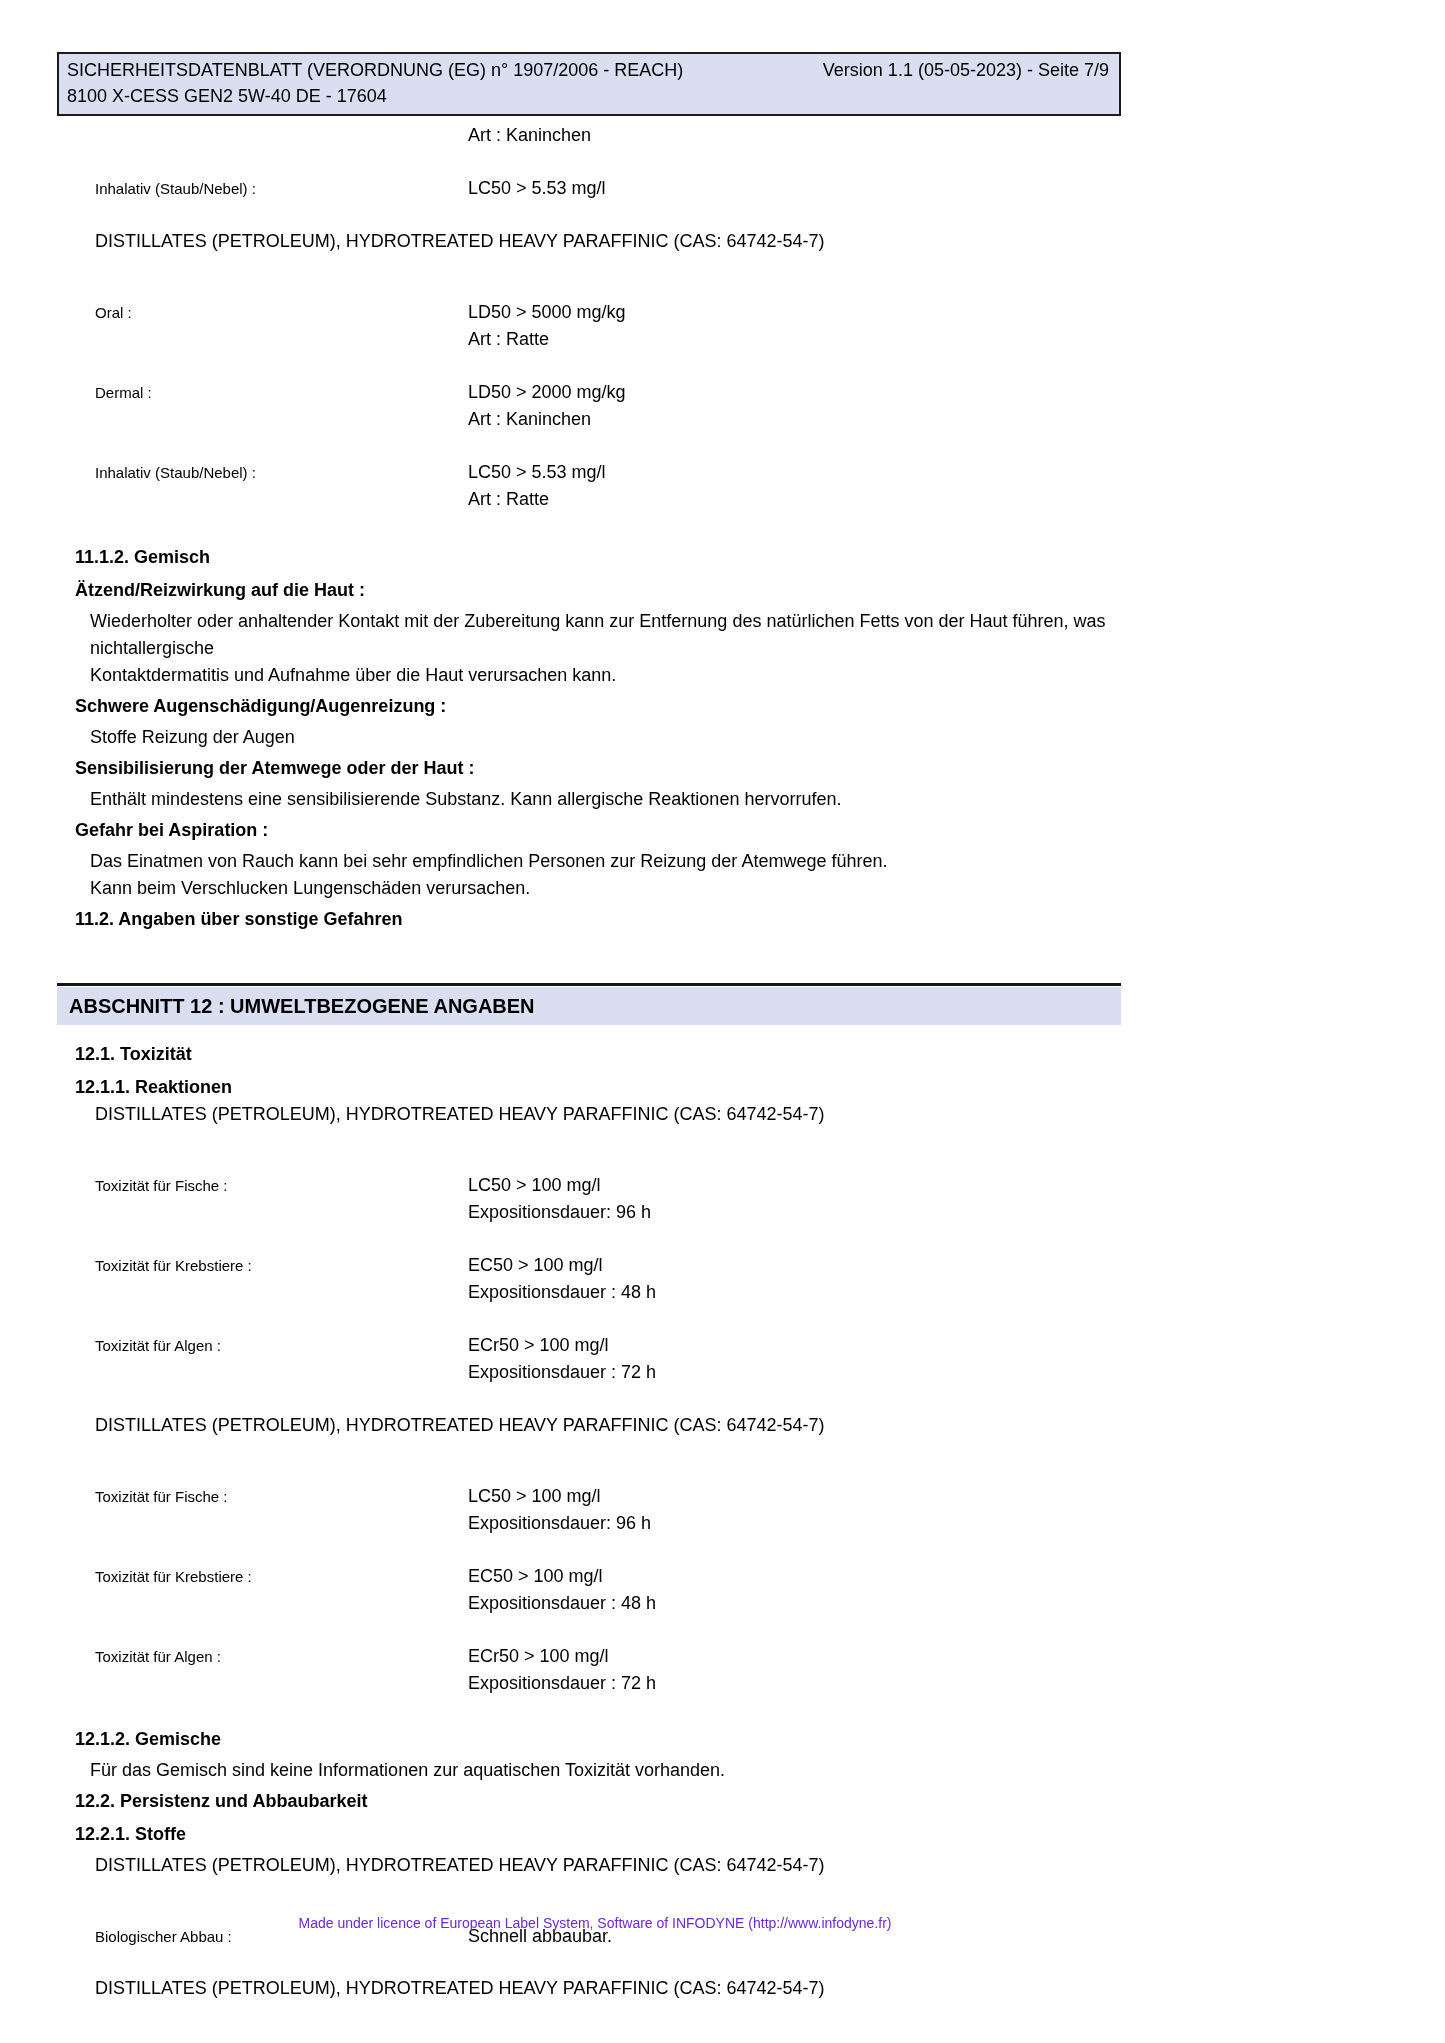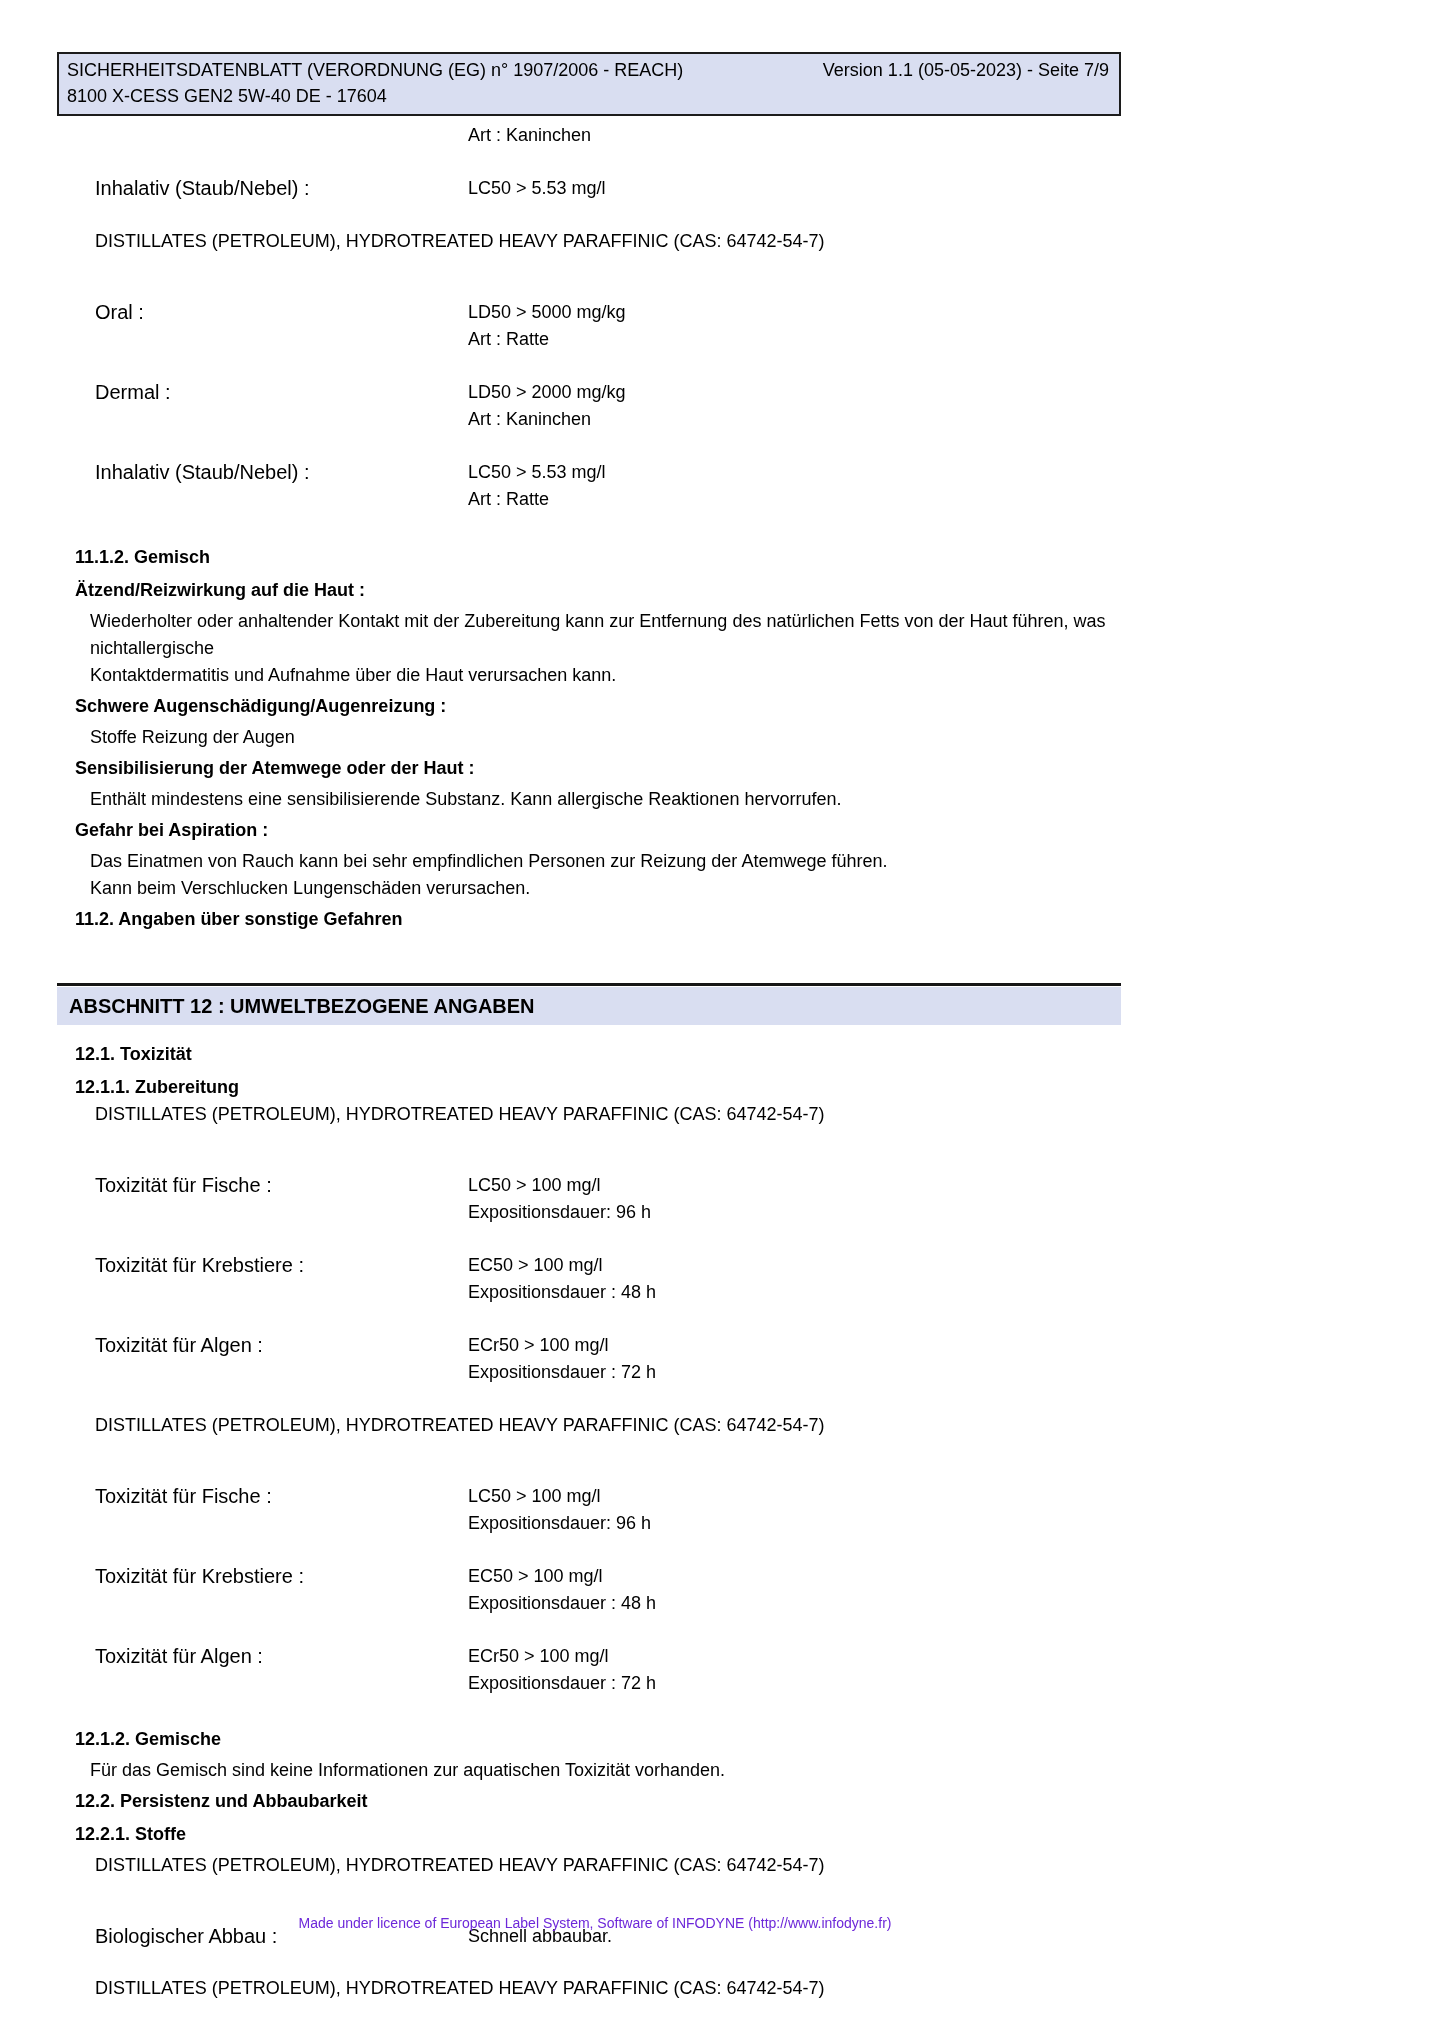--- a/index.html
+++ b/index.html
@@ -23,21 +23,21 @@
     background: #d9def1;
     padding: 3px 10px 5px 8px;
     font-size: 18px;
   }
   .header-top { display: flex; justify-content: space-between; line-height: 26px; }
   .header-product { line-height: 26px; }
 
   
   .line { line-height: 27px; font-size: 18px; }
   .kv { margin-left: 95px; display: grid; grid-template-columns: 373px 1fr; margin-top: 44px; }
-  .kv .label { line-height: 27px; font-size: 20px; }
+  .kv .label { line-height: 27px; font-size: 15px; }
   .kv .values div { line-height: 27px; font-size: 18px; }
   .substance { margin-left: 95px; }
   .bhead { margin-left: 75px; font-weight: bold; }
   .para { margin-left: 90px; }
 
   
   .banner-wrap { margin: 50px 69px 0 57px; border-top: 3px solid #161616; }
   .banner {
     margin-top: 1px;
     background: #d9def1;
@@ -136,21 +136,21 @@
   <div class="line para g4">Das Einatmen von Rauch kann bei sehr empfindlichen Personen zur Reizung der Atemwege führen.</div>
   <div class="line para">Kann beim Verschlucken Lungenschäden verursachen.</div>
 
   <div class="line bhead g4">11.2. Angaben über sonstige Gefahren</div>
 
   <div class="banner-wrap">
     <div class="banner">ABSCHNITT 12 : UMWELTBEZOGENE ANGABEN</div>
   </div>
 
   <div class="line bhead g8">12.1. Toxizität</div>
-  <div class="line bhead g6">12.1.1. Zubereitung</div>
+  <div class="line bhead g6">12.1.1. Reaktionen</div>
 
   <div class="line substance">DISTILLATES (PETROLEUM), HYDROTREATED HEAVY PARAFFINIC (CAS: 64742-54-7)</div>
 
   <div class="kv">
     <div class="label">Toxizität für Fische :</div>
     <div class="values">
       <div>LC50 &gt; 100 mg/l</div>
       <div>Expositionsdauer: 96 h</div>
     </div>
   </div>

